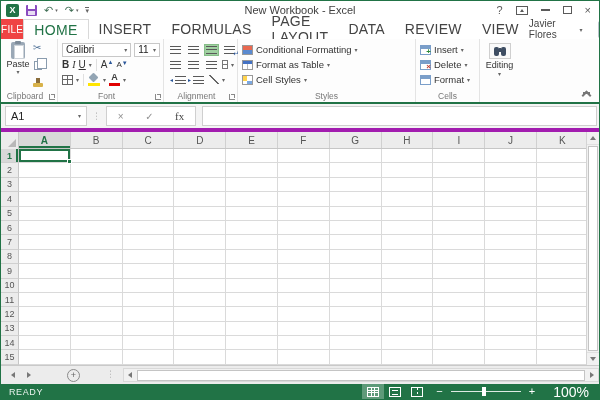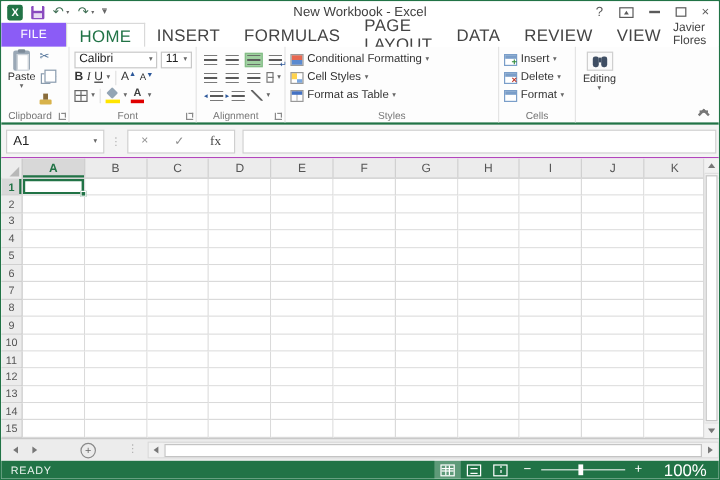--- a/index.html
+++ b/index.html
@@ -20,21 +20,21 @@
   .title-text { position:absolute; left:0; right:0; text-align:center; font-size:11px; color:#404040; }
   .win-controls { margin-left:auto; display:flex; align-items:center; gap:13px; padding-right:8px; z-index:2; }
   .wc { color:#5a5a5a; font-size:11px; line-height:1; }
   .wc-ribbon { width:12px; height:9px; border:1px solid #5a5a5a; position:relative; }
   .wc-ribbon::after { content:""; position:absolute; left:3px; top:2px; border-left:2px solid transparent; border-right:2px solid transparent; border-bottom:3px solid #5a5a5a; }
   .wc-min { width:9px; height:2px; background:#5a5a5a; }
   .wc-max { width:9px; height:8px; border:1px solid #5a5a5a; }
 
   
   .tabrow { position:absolute; left:0; top:18px; right:0; height:20px; background:#fff; display:flex; align-items:stretch; }
-  .file-tab { background:#8b5cf6; color:#fff; font-size:10px; display:flex; align-items:center; padding:0 16px; letter-spacing:.3px; }
+  .file-tab { background:#ef4444; color:#fff; font-size:10px; display:flex; align-items:center; padding:0 0; letter-spacing:.3px; }
   .rtab { font-size:14px; color:#444; display:flex; align-items:center; padding:0 10px; letter-spacing:.3px; }
   .rtab.active { color:#217346; background:#fff; border:1px solid #d9d9d9; border-bottom:none; font-weight:normal; }
   .user-area { margin-left:auto; display:flex; align-items:center; gap:16px; padding-right:4px; }
   .user-name { font-size:10px; color:#444; }
   .user-arrow { font-size:6px; color:#666; }
   .avatar { width:17px; height:17px; background:#b9c2ca; border-radius:2px; position:relative; overflow:hidden; }
   .avatar::before { content:""; position:absolute; left:5px; top:2px; width:7px; height:7px; border-radius:50%; background:#e3b98f; }
   .avatar::after { content:""; position:absolute; left:2px; bottom:-2px; width:13px; height:7px; border-radius:50% 50% 0 0; background:#f2f2f2; }
 
   
@@ -116,21 +116,21 @@
   .g-editing { width:38px; display:flex; flex-direction:column; align-items:center; padding-top:4px; }
   .binoc-btn { width:22px; height:16px; border:1px solid #cfcfcf; background:#fafafa; display:flex; align-items:center; justify-content:center; }
   .binoc { width:5px; height:9px; background:#3f4e63; border-radius:2px; box-shadow:7px 0 0 #3f4e63; position:relative; margin-right:7px; }
   .binoc::after { content:""; position:absolute; left:5px; top:1px; width:2px; height:4px; background:#3f4e63; }
   .editing-label { font-size:9px; color:#333; margin-top:1px; }
   .ribbon-tail { flex:1; position:relative; }
   .collapse-chevron { position:absolute; right:9px; bottom:6px; width:7px; height:4px; border-top:2px solid #777; transform:rotate(0); }
   .collapse-chevron::before { content:""; position:absolute; left:0px; top:-2px; width:5px; height:5px; border-left:2px solid #777; border-top:2px solid #777; transform:rotate(45deg); border-color:#777; }
 
   
-  .formulabar { position:absolute; left:0; top:103px; right:0; height:28px; background:#f4f4f4; display:flex; align-items:center; padding:0 2px 0 4px; border-bottom:1px solid #a21caf; }
+  .formulabar { position:absolute; left:0; top:103px; right:0; height:28px; background:#f4f4f4; display:flex; align-items:center; padding:0 2px 0 4px; border-bottom:4px solid #a21caf; }
   .namebox { width:82px; height:20px; background:#fff; border:1px solid #cfcfcf; display:flex; align-items:center; font-size:11px; color:#222; padding:0 5px; }
   .namebox .arr { margin-left:auto; }
   .fdots { color:#b0b0b0; font-size:9px; margin:0 5px; }
   .fxbox { width:90px; height:20px; background:#fff; border:1px solid #cfcfcf; display:flex; align-items:center; justify-content:space-around; }
   .fx-cancel,.fx-enter { font-size:10px; color:#8f8f8f; }
   .fx-fn { font-size:11px; font-family:"Liberation Serif",serif; color:#444; }
   .formula-input { flex:1; height:20px; background:#fff; border:1px solid #cfcfcf; margin-left:6px; font-size:11px; padding:0 4px; color:#222; }
 
   
   .sheet-area { position:absolute; left:0; top:131px; right:0; height:233px; background:#fff; overflow:hidden; }
@@ -330,27 +330,27 @@
 
 
     <div class="rgroup g-styles">
       <div>
           <div class="stylebtn">
             <span class="sicon sicon-0"></span>
             <span>Conditional Formatting</span>
             <span class="arr">▾</span>
           </div>
           <div class="stylebtn">
-            <span class="sicon sicon-2"></span>
-            <span>Cell Styles</span>
+            <span class="sicon sicon-1"></span>
+            <span>Format as Table</span>
             <span class="arr">▾</span>
           </div>
           <div class="stylebtn">
-            <span class="sicon sicon-1"></span>
-            <span>Format as Table</span>
+            <span class="sicon sicon-2"></span>
+            <span>Cell Styles</span>
             <span class="arr">▾</span>
           </div>
         </div>
       <span class="rgroup-label" style="right:0">Styles</span>
     </div>
 
     <div class="rgroup g-cells">
       <div>
           <div class="stylebtn">
             <span class="cicon cicon-0"></span>

